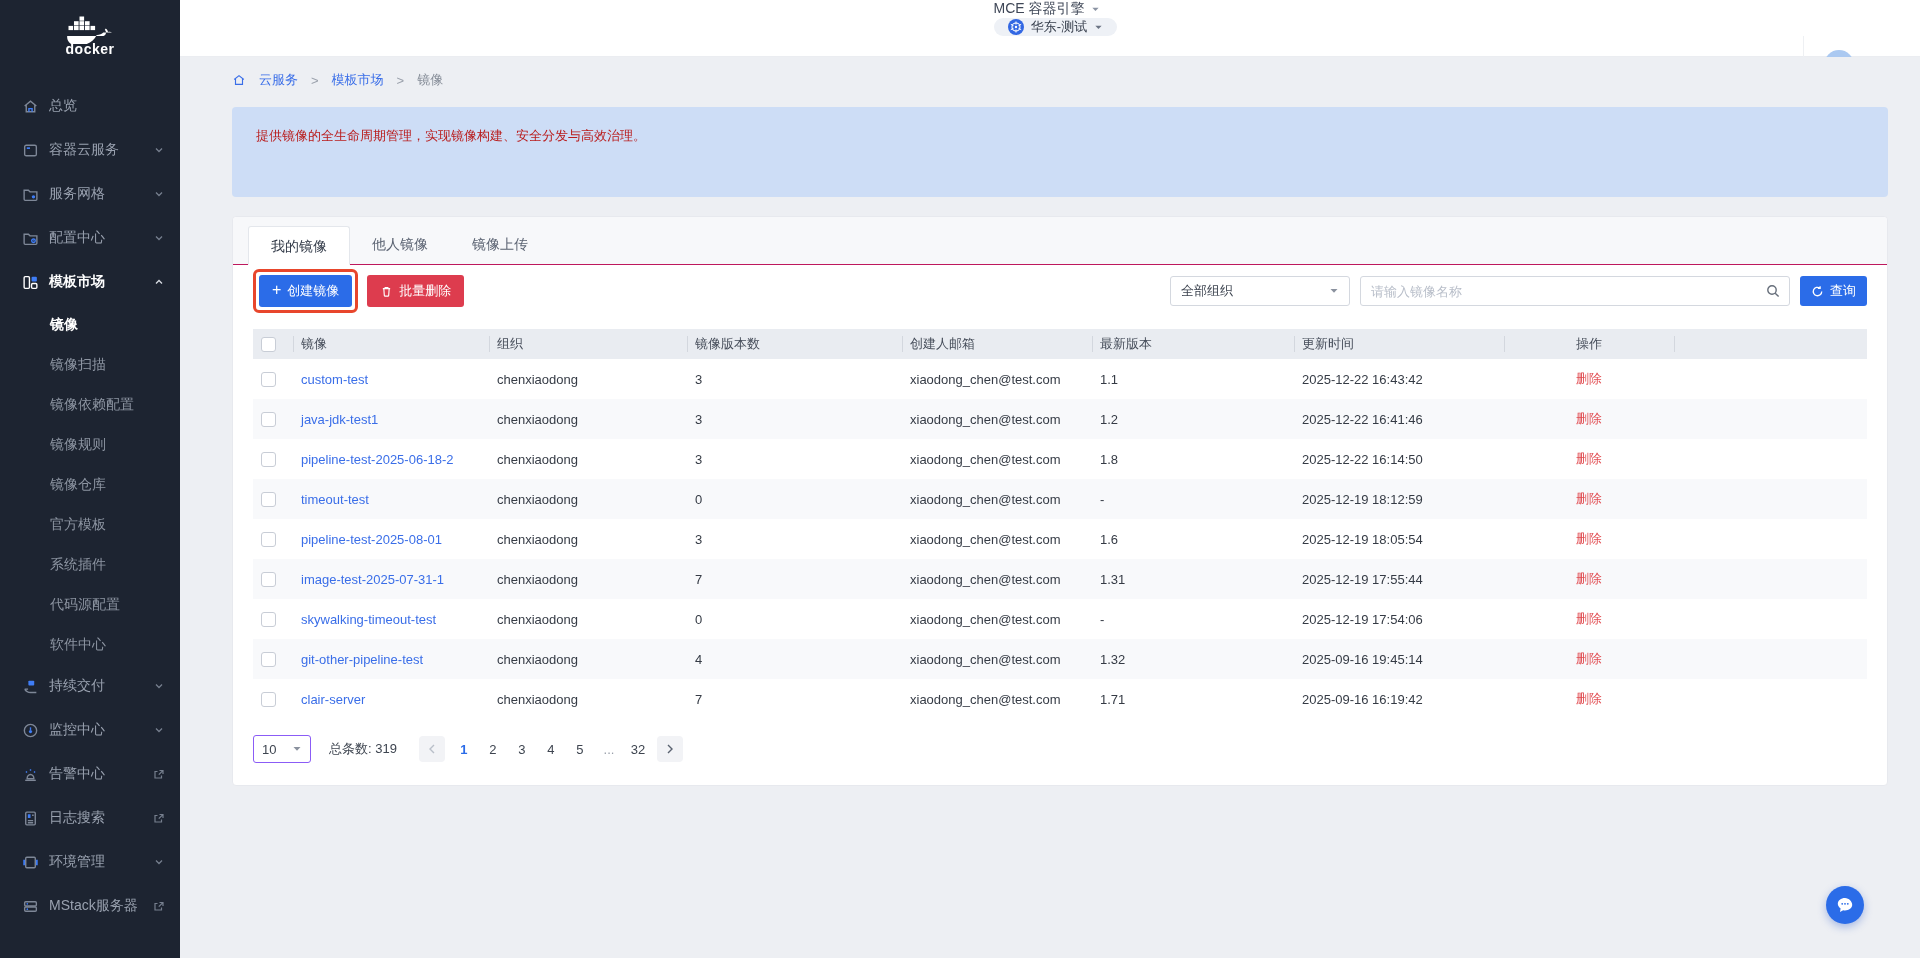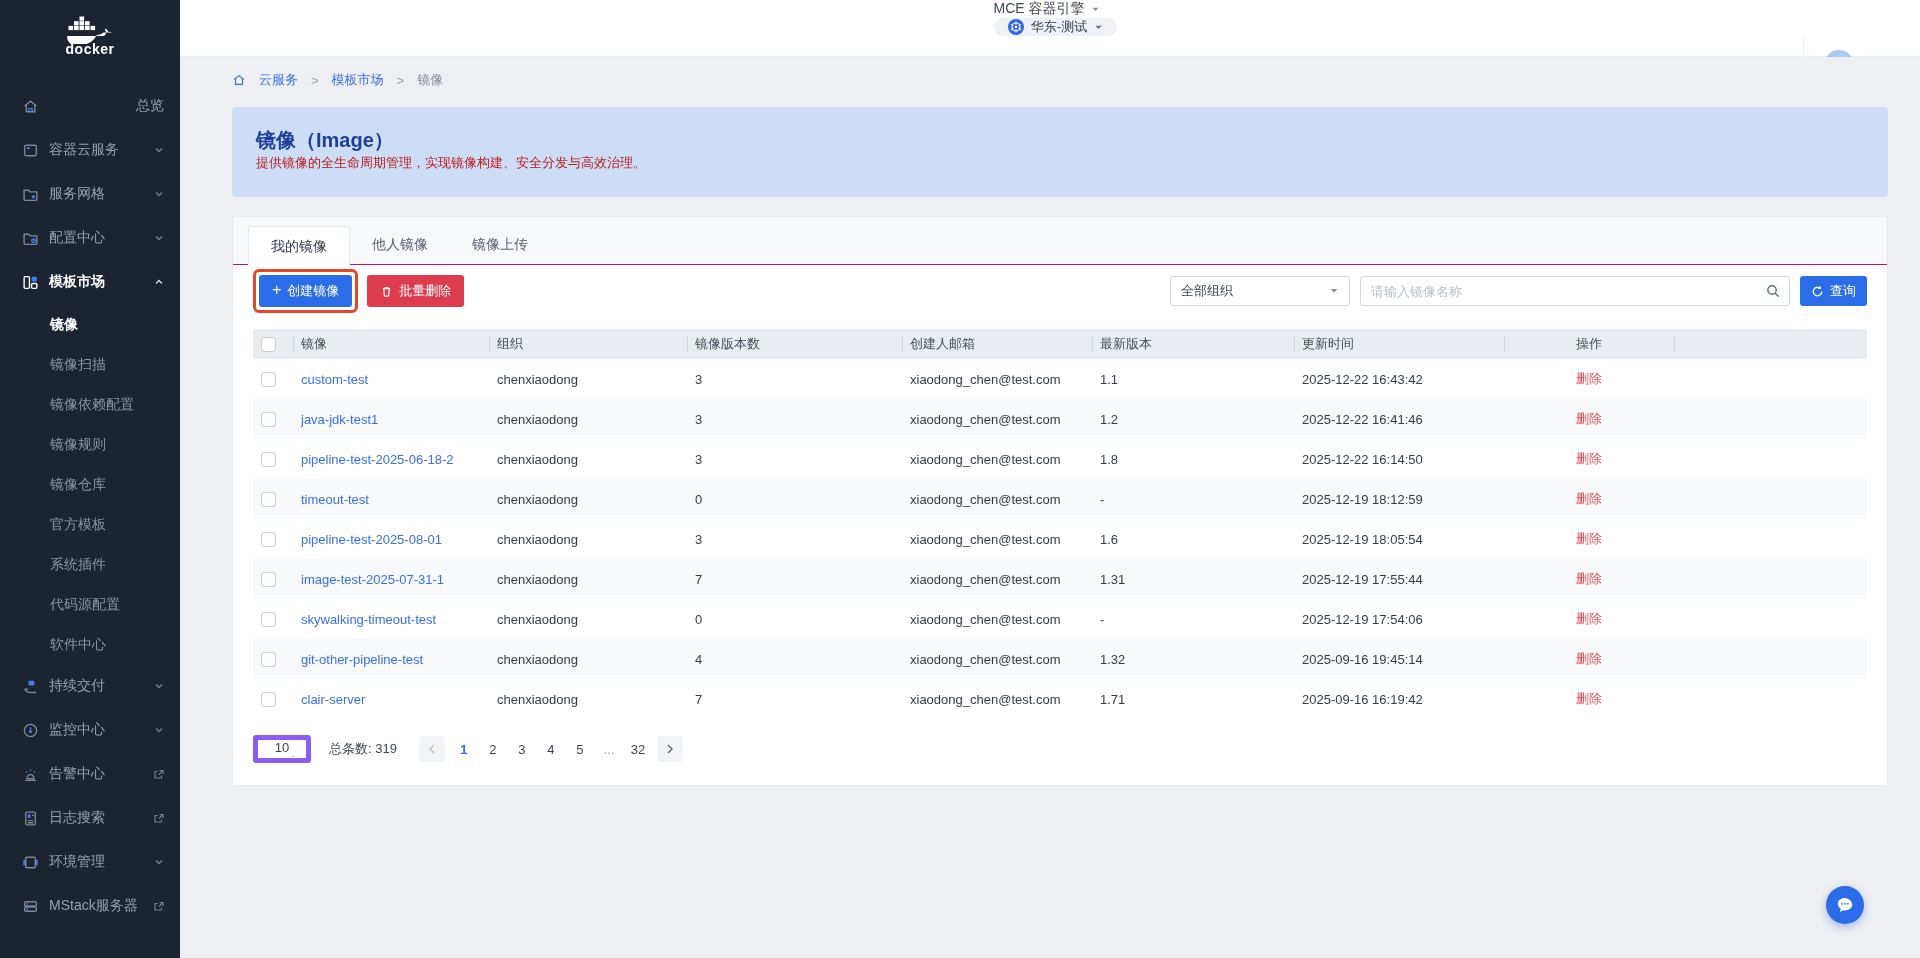--- a/index.html
+++ b/index.html
@@ -5,21 +5,21 @@
   * { margin:0; padding:0; box-sizing:border-box; }
   html,body { width:1920px; height:958px; overflow:hidden; }
   body { font-family:"Liberation Sans","DejaVu Sans",sans-serif; font-size:13px; background:#edeff3; }
   .app { position:relative; width:1920px; height:958px; }
 
   
   .sidebar { position:absolute; left:0; top:0; bottom:0; width:180px; background:#1d2431; color:#98a0ae; z-index:5; }
   .logo { height:57px; display:flex; flex-direction:column; align-items:center; justify-content:center; padding-top:15px; cursor:pointer; }
   .logo-text { color:#fff; font-weight:bold; font-size:14px; letter-spacing:.5px; margin-top:-3px; }
   .menu { padding-top:27px; }
-  .mitem { height:44px; display:flex; align-items:center; gap:10px; padding:0 16px 0 22px; font-size:14px; color:#99a1af; cursor:pointer;justify-content:space-between; }
+  .mitem { height:44px; display:flex; align-items:center; gap:10px; padding:0 16px 0 22px; font-size:14px; color:#99a1af; cursor:pointer; }
   .mitem .lbl { flex:0 1 auto; }
   .mitem .trail { margin-left:auto; display:flex; align-items:center; }
   .mitem.active { color:#ffffff; font-weight:bold; }
   .subitem { height:40px; line-height:40px; padding-left:50px; font-size:14px; color:#8d95a2; cursor:pointer; }
   .subitem.active { color:#ffffff; font-weight:bold; }
   .micon { width:17px; height:17px; flex:none; }
 
   
   .main { position:absolute; left:180px; top:0; right:0; bottom:0; }
   .topbar { height:57px; background:#fff; border-bottom:1px solid #ebedf1; display:flex; align-items:center; padding:0 20px 0 13px;flex-direction:column; }
@@ -67,21 +67,21 @@
   thead th { background:#e9ecf1; height:30px; font-size:13px; font-weight:500; color:#454c59; text-align:left; padding:0 8px; position:relative; }
   thead th:not(:first-child)::before { content:""; position:absolute; left:0; top:7px; bottom:7px; width:1px; background:#d3d7de; }
   tbody td { height:40px; font-size:13px; color:#353b45; padding:0 8px; overflow:hidden; white-space:nowrap; text-overflow:ellipsis; }
   tbody tr:nth-child(even) { background:#f8f9fb; }
   .col-op, td.op { text-align:center; }
   .name-link { color:#3a6ee8; cursor:pointer; text-decoration:none; }
   .del-link { color:#e14b50; cursor:pointer; }
   .cb { display:inline-block; width:15px; height:15px; border:1px solid #c8cdd6; border-radius:3px; background:#fff; vertical-align:middle; cursor:pointer; }
 
   .pager { display:flex; align-items:center; margin-top:16px; font-size:13px; color:#3e4550; }
-  .psize { width:58px; height:28px; border:5px solid #8b5cf6; border-radius:3px; display:flex; align-items:center; padding:0 8px; cursor:pointer; background:#fff;flex-direction:column; }
+  .psize { width:58px; height:28px; border:1px solid #8b5cf6; border-radius:3px; display:flex; align-items:center; padding:0 8px; cursor:pointer; background:#fff; }
   .psize .caret { margin-left:auto; }
   .total { margin-left:18px; }
   .pages { margin-left:22px; display:flex; align-items:center; gap:9px; }
   .navbox { width:26px; height:26px; border-radius:4px; background:#f2f3f6; display:flex; align-items:center; justify-content:center; cursor:pointer; font-size:14px; }
   .navbox.prev { color:#b9bfc9; }
   .navbox.next { color:#5a6270; }
   .page { min-width:20px; text-align:center; color:#3e4550; cursor:pointer; }
   .page.active { color:#2b6ce8; font-weight:bold; }
   .page.dots { color:#9aa0ab; cursor:default; }
 
@@ -353,21 +353,20 @@
             <path d="M2.5 7.5 8 3l5.5 4.5M4 6.8V13h8V6.8"></path>
           </svg>
         <span class="crumb-link">云服务</span>
         <span class="crumb-sep">&gt;</span>
         <span class="crumb-link">模板市场</span>
         <span class="crumb-sep">&gt;</span>
         <span class="crumb-cur">镜像</span>
       </div>
 
       <div class="banner">
-        <h1>镜像（Image）</h1>
         <p>提供镜像的全生命周期管理，实现镜像构建、安全分发与高效治理。</p>
       </div>
 
       <div class="card">
         <div class="tabstrip">
           <div class="tab active">我的镜像</div>
           <div class="tab">他人镜像</div>
           <div class="tab">镜像上传</div>
         </div>
 

